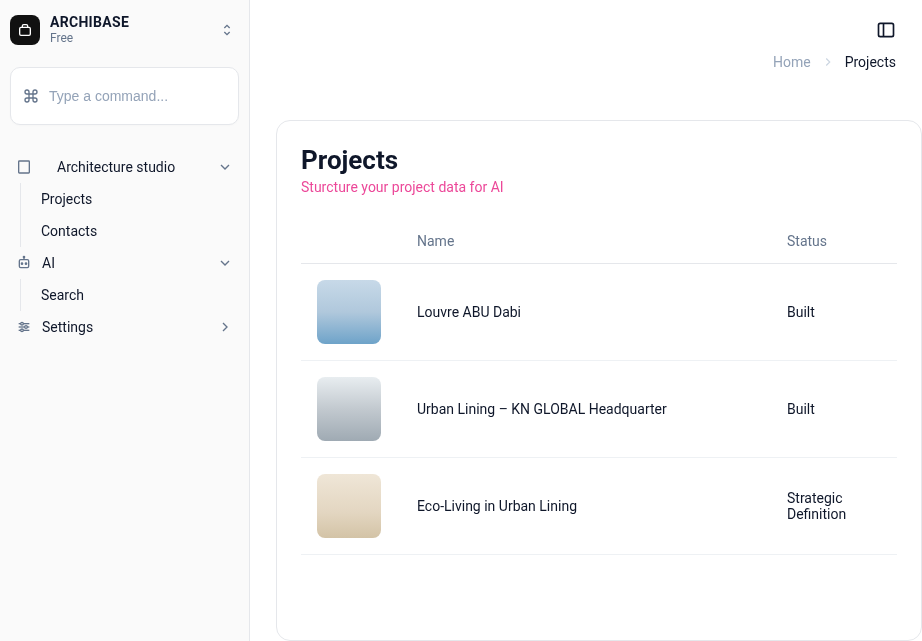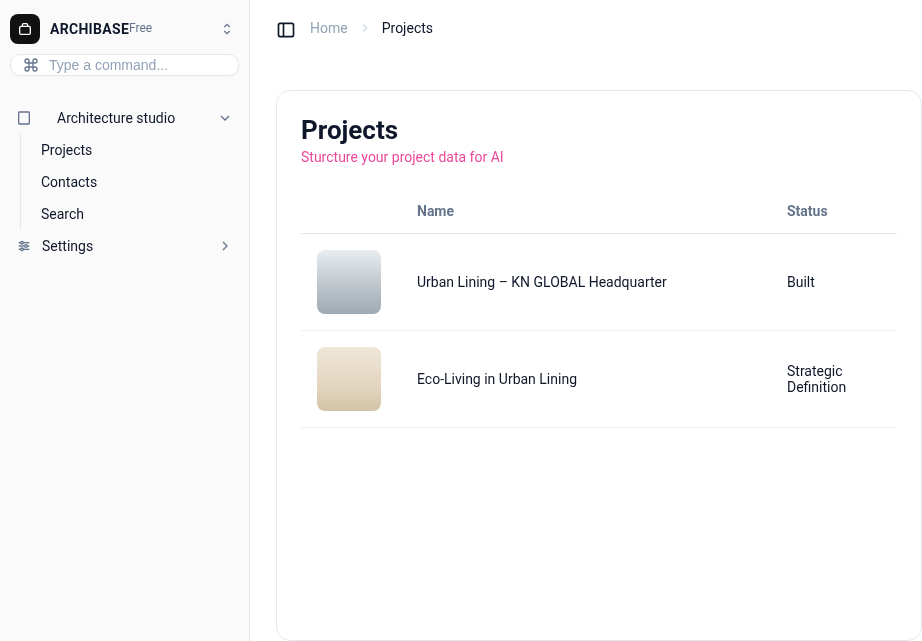--- a/index.html
+++ b/index.html
@@ -36,44 +36,45 @@
       width: 30px;
       height: 30px;
       background: #111;
       border-radius: 8px;
       display: flex;
       align-items: center;
       justify-content: center;
     }
     .brand-text {
       display: flex;
-      flex-direction: row;
+      flex-direction: column;
       line-height: 1.2;
     }
     .brand-title {
       font-weight: 700;
       font-size: 14px;
       letter-spacing: .3px;
     }
     .brand-subtitle {
       font-size: 12px;
       color: #64748b;
     }
     .brand-updown {
       margin-left: auto;
       color: #64748b;
       display: flex;
       align-items: center;
       justify-content: center;
     }
     .command-input {
+      margin-top: 12px;
       display: flex;
       align-items: center;
       gap: 10px;
-      padding: 2px 12px;
+      padding: 20px 12px;
       border: 1px solid #e5e7eb;
       background: #fff;
       border-radius: 10px;
       box-shadow: 0 1px 2px rgba(0,0,0,0.02);
       color: #94a3b8;
     }
     .command-input input {
       border: none;
       outline: none;
       font-size: 14px;
@@ -122,23 +123,24 @@
     }
     .main {
       flex: 1;
       height: 100%;
       display: flex;
       flex-direction: column;
       background: #fff;
     }
     .topbar {
       display: flex;
-      align-items: flex-start;
+      align-items: flex-end;
       gap: 14px;
       padding: 20px 26px 10px 26px;
+      flex-direction: column;
     }
     .panel-toggle {
       display: flex;
       align-items: center;
       justify-content: center;
       color: #0f172a;
     }
     .breadcrumb {
       display: flex;
       align-items: center;
@@ -176,21 +178,21 @@
       color: #ec4899;
       margin-top: 4px;
     }
     .table {
       width: 100%;
       margin-top: 24px;
       border-collapse: collapse;
     }
     .table th {
       text-align: left;
-      font-weight: 700;
+      font-weight: 400;
       font-size: 14px;
       color: #64748b;
       padding: 14px 0;
       border-bottom: 1px solid #e5e7eb;
     }
     .table td {
       padding: 16px 0;
       border-bottom: 1px solid #eef1f4;
       font-size: 14px;
       vertical-align: middle;
@@ -263,20 +265,37 @@
       <svg width="16" height="16" viewBox="0 0 24 24" fill="none" stroke="currentColor" stroke-width="2">
           <polyline points="6 9 12 15 18 9"></polyline>
         </svg>
     </span>
   </div>
   <div class="sub-items">
     <span class="sub-item">Projects</span>
     <span class="sub-item">Contacts</span>
   </div>
 
+  <div class="nav-item">
+    <span>
+      <svg width="16" height="16" viewBox="0 0 24 24" fill="none" stroke="#64748b" stroke-width="2">
+        <rect x="5" y="7" width="14" height="12" rx="2"></rect>
+        <circle cx="9" cy="13" r="1"></circle>
+          <circle cx="15" cy="13" r="1"></circle>
+        <line x1="12" y1="3" x2="12" y2="7"></line>
+          <circle cx="12" cy="3" r="1"></circle>
+      </svg>
+    </span>
+    <span>AI</span>
+    <span class="chevron">
+      <svg width="16" height="16" viewBox="0 0 24 24" fill="none" stroke="currentColor" stroke-width="2">
+          <polyline points="6 9 12 15 18 9"></polyline>
+        </svg>
+    </span>
+  </div>
   <div class="sub-items">
     <span class="sub-item">Search</span>
   </div>
 
   <div class="nav-item">
     <span>
       <svg width="16" height="16" viewBox="0 0 24 24" fill="none" stroke="#64748b" stroke-width="2">
         <line x1="4" y1="7" x2="20" y2="7"></line>
           <circle cx="9" cy="7" r="2" fill="#fafafa"></circle>
         <line x1="4" y1="12" x2="20" y2="12"></line>
@@ -321,20 +340,27 @@
 
         <table class="table">
           <thead>
             <tr>
               <th class="thumb-col"></th>
               <th class="name-col">Name</th>
               <th class="status-col">Status</th>
             </tr>
           </thead>
           <tbody>
+            <tr>
+              <td>
+                  <div class="thumb a"></div>
+                </td>
+              <td>Louvre ABU Dabi</td>
+              <td>Built</td>
+            </tr>
             <tr>
               <td>
                   <div class="thumb c"></div>
                 </td>
               <td>Urban Lining – KN GLOBAL Headquarter</td>
               <td>Built</td>
             </tr>
             <tr>
               <td>
                   <div class="thumb d"></div>

